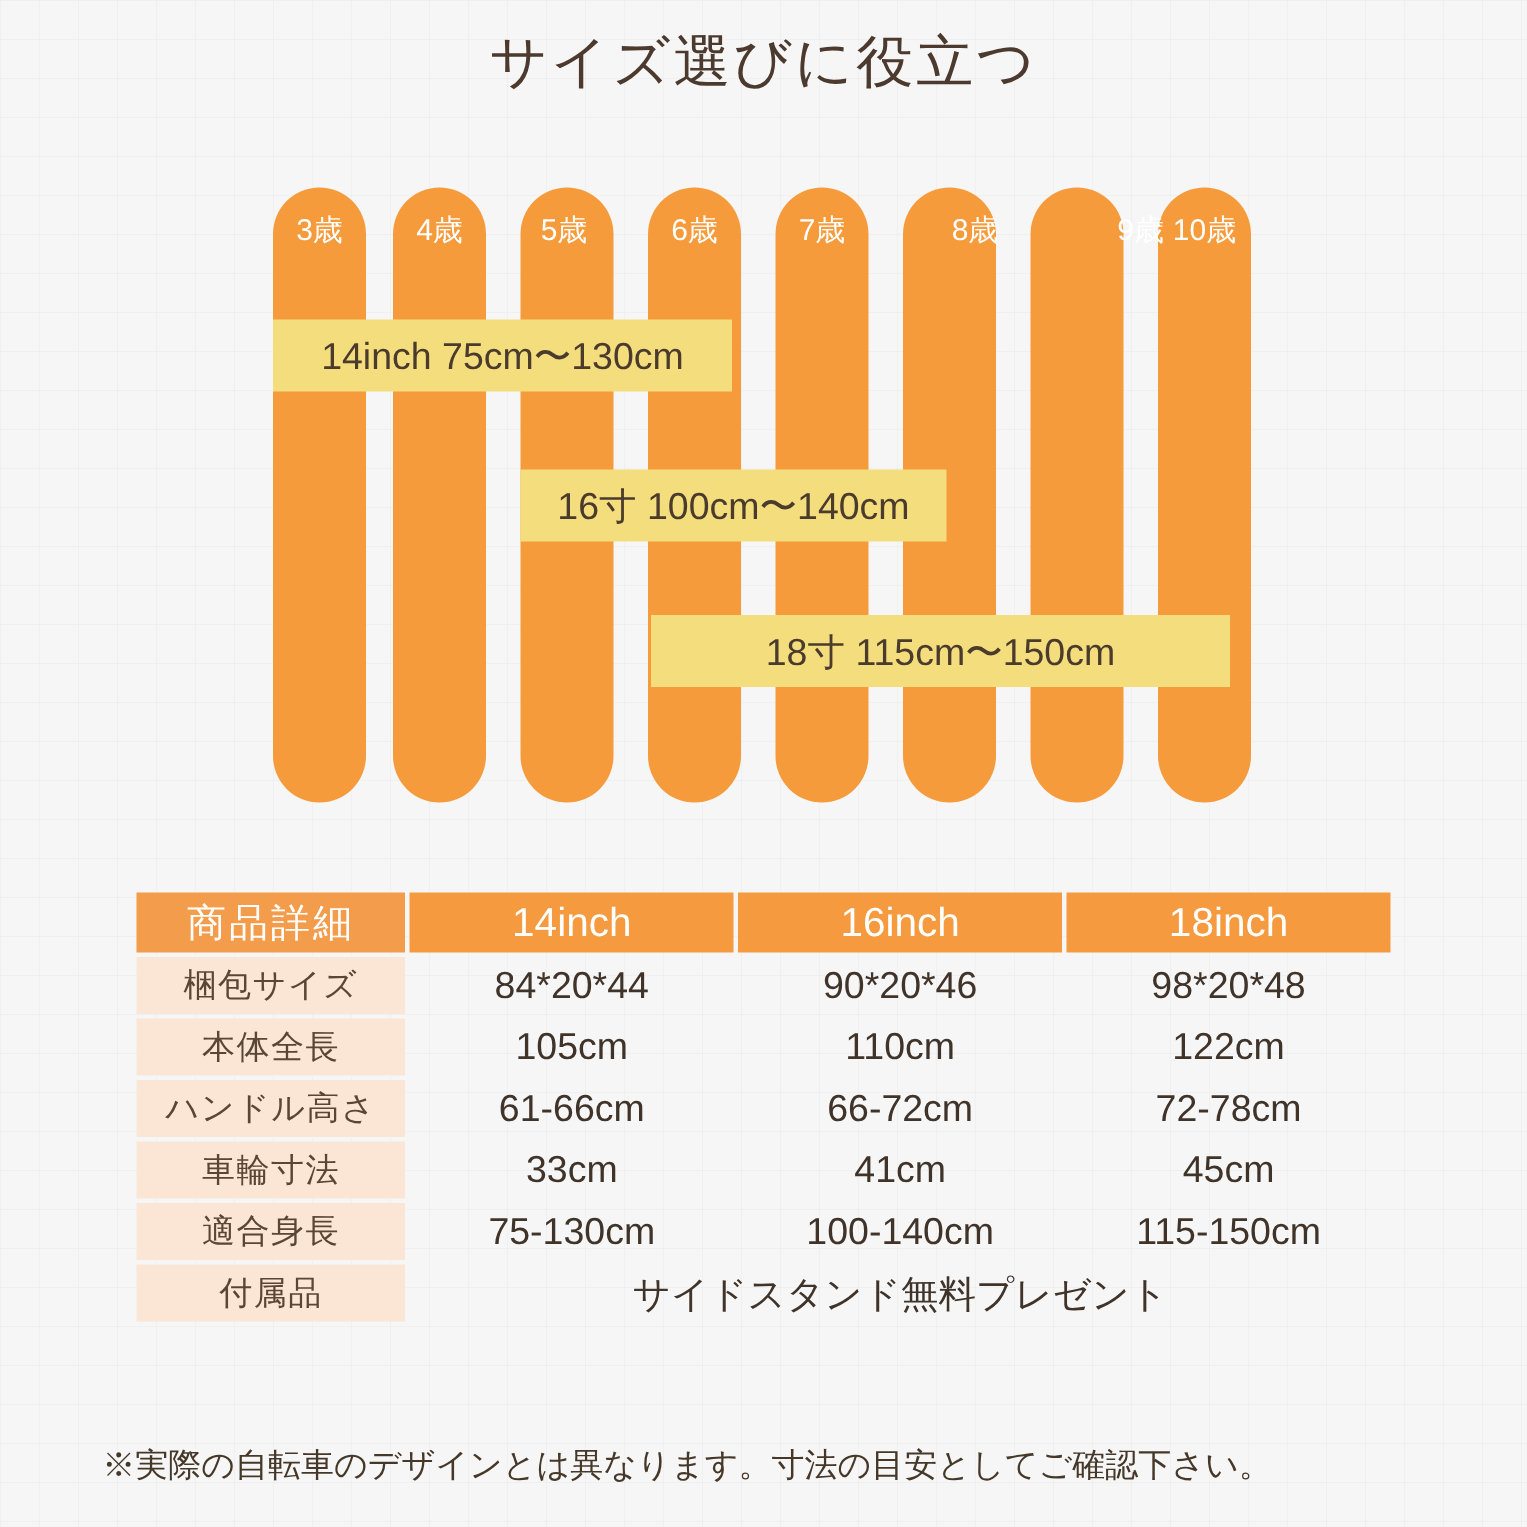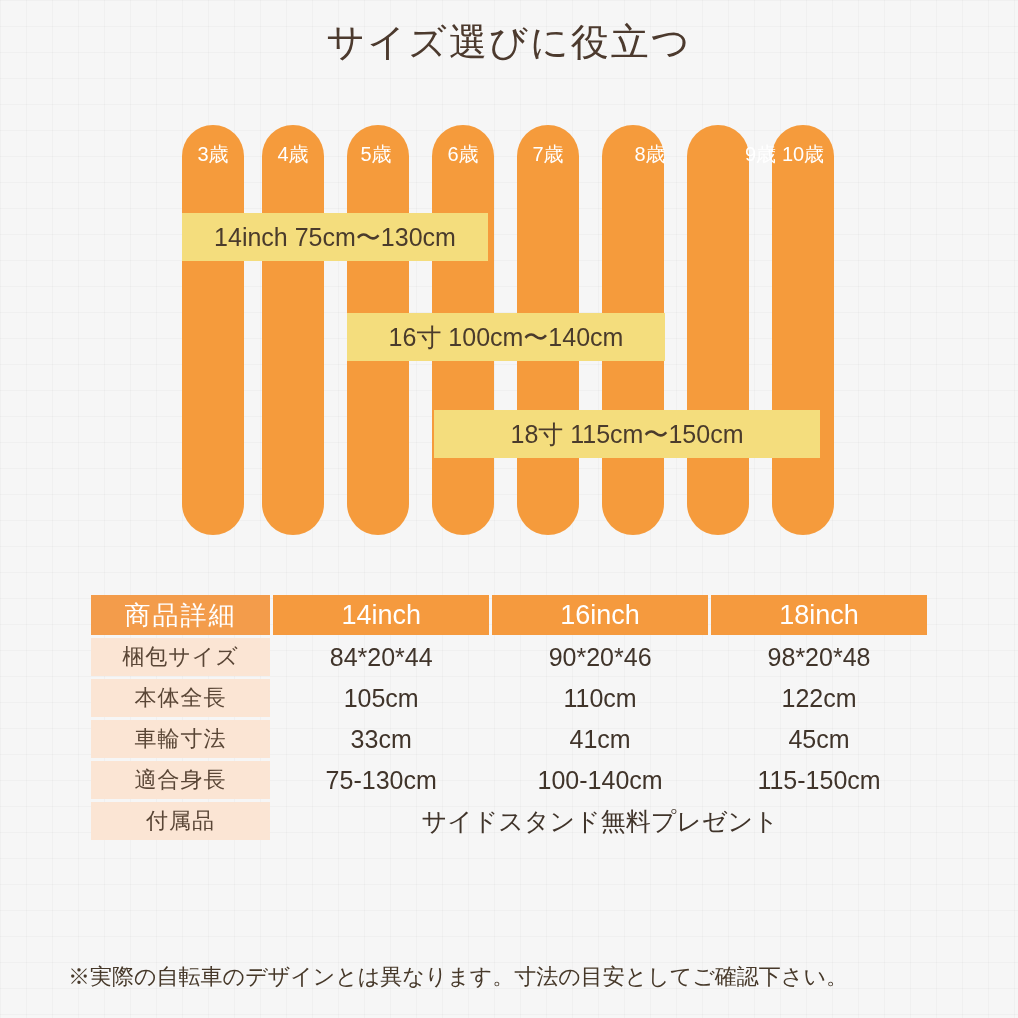--- a/index.html
+++ b/index.html
@@ -169,21 +169,21 @@
     <div class="bar" style="left:262px;"></div>
     <div class="bar" style="left:347px;"></div>
     <div class="bar" style="left:432px;"></div>
     <div class="bar" style="left:517px;"></div>
     <div class="bar" style="left:602px;"></div>
     <div class="bar" style="left:687px;"></div>
     <div class="bar" style="left:772px;"></div>
 
     <div class="band" style="left:182px; top:88px; width:306px;">14inch 75cm〜130cm</div>
 
-    <div class="band" style="left:347px; top:188px; width:318px;">16寸 100cm〜140cm</div>
+    <div class="band" style="left:347px; top:188px; width:284px;">16寸 100cm〜140cm</div>
 
     <div class="band" style="left:434px; top:285px; width:386px;">18寸 115cm〜150cm</div>
 
     <div class="bar-label" style="left:182px;">3歳</div>
     <div class="bar-label" style="left:262px;">4歳</div>
     <div class="bar-label" style="left:345px;">5歳</div>
     <div class="bar-label" style="left:432px;">6歳</div>
     <div class="bar-label" style="left:517px;">7歳</div>
     <div class="bar-label" style="left:602px;padding-left:17px;">8歳</div>
     <div class="bar-label" style="left:714px;text-align:right;">9歳</div>
@@ -207,20 +207,26 @@
     </tr>
 
 
     <tr>
       <td class="row-label">本体全長</td>
       <td class="cell">105cm</td>
       <td class="cell">110cm</td>
       <td class="cell">122cm</td>
     </tr>
 
+    <tr>
+      <td class="row-label">ハンドル高さ</td>
+      <td class="cell">61-66cm</td>
+      <td class="cell">66-72cm</td>
+      <td class="cell">72-78cm</td>
+    </tr>
 
     <tr>
       <td class="row-label">車輪寸法</td>
       <td class="cell">33cm</td>
       <td class="cell">41cm</td>
       <td class="cell">45cm</td>
     </tr>
 
     <tr>
       <td class="row-label">適合身長</td>

